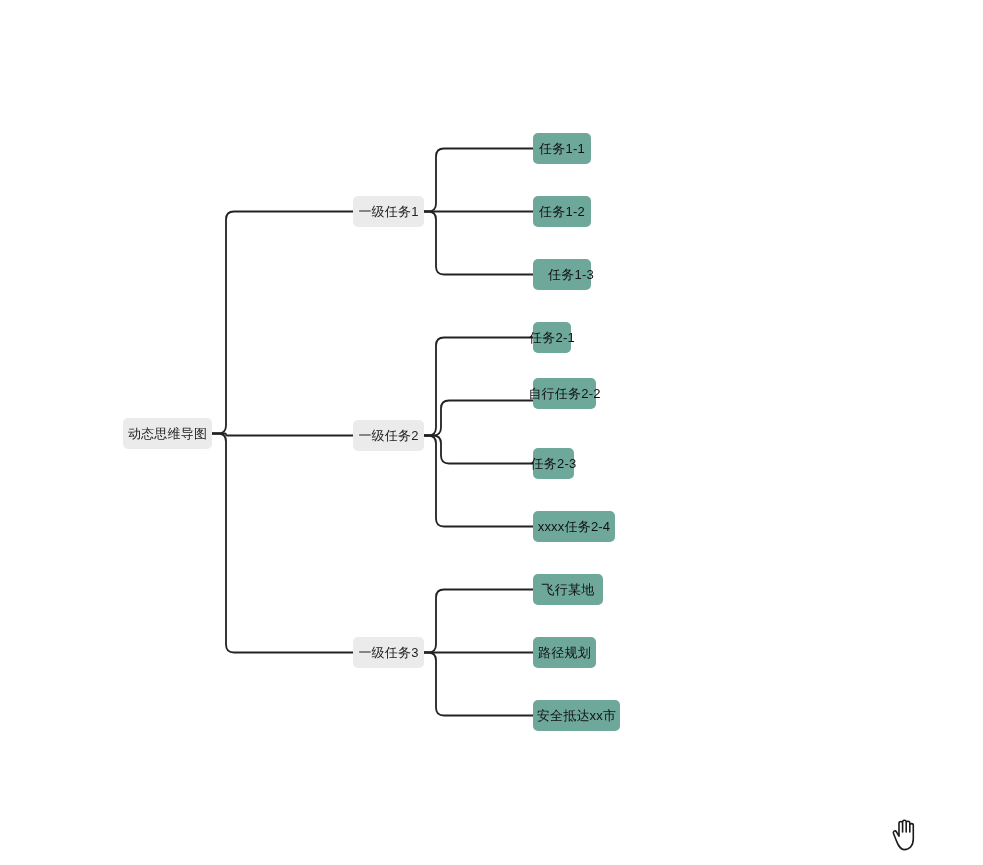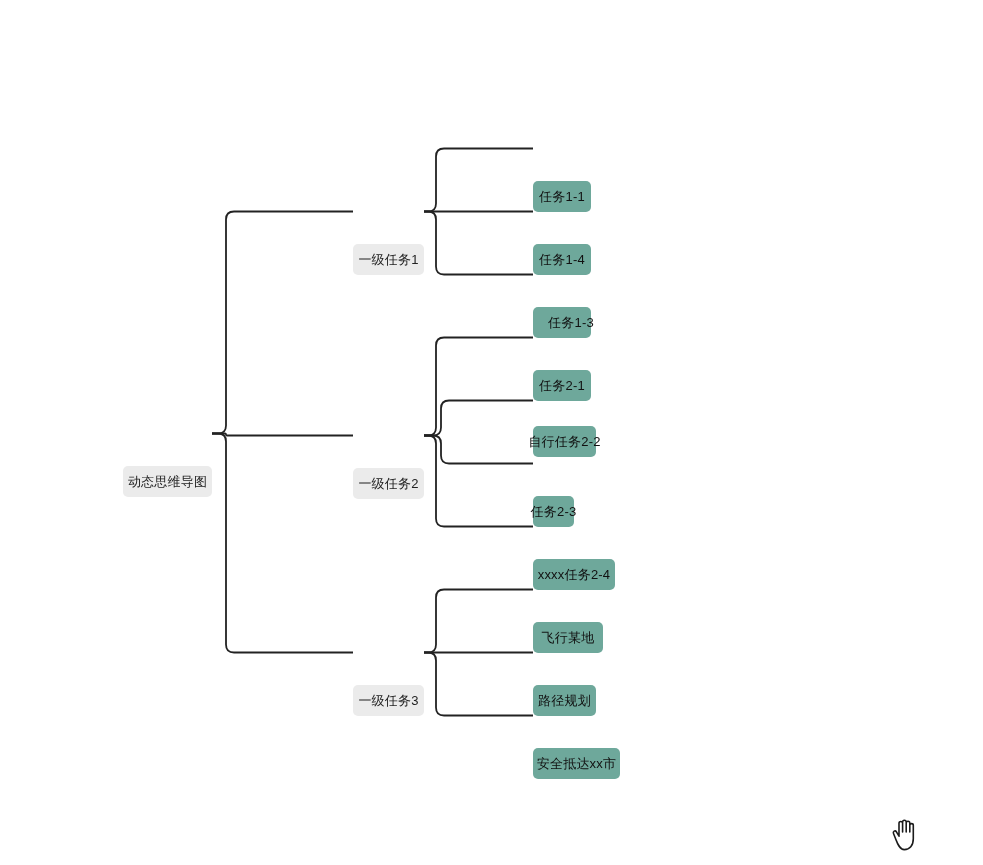--- a/index.html
+++ b/index.html
@@ -38,21 +38,20 @@
     display: flex;
     align-items: center;
     justify-content: center;
     border-radius: 5px;
     font-size: 13px;
     line-height: 1;
     color: #1a1a1a;
     white-space: nowrap;
     letter-spacing: 0.2px;
     user-select: none;
-    margin-top: 48px;
   }
 
   .node.root {
     background: #ebebeb;
     color: #222222;
   }
 
   .node.level1 {
     background: #ebebeb;
     color: #222222;
@@ -93,29 +92,29 @@
       <div class="node root" style="left: 123px; top: 418px; width: 89px; height: 31px;">
         <span>动态思维导图</span>
       </div>
       <div class="node level1" style="left: 353px; top: 196px; width: 71px; height: 31px;">
         <span>一级任务1</span>
       </div>
       <div class="node leaf" style="left: 533px; top: 133px; width: 58px; height: 31px;">
         <span>任务1-1</span>
       </div>
       <div class="node leaf" style="left: 533px; top: 196px; width: 58px; height: 31px;">
-        <span>任务1-4</span>
+        <span>任务1-2</span>
       </div>
       <div class="node leaf" style="left: 533px; top: 259px; width: 58px; height: 31px; padding-left: 18px;">
         <span>任务1-3</span>
       </div>
       <div class="node level1" style="left: 353px; top: 420px; width: 71px; height: 31px;">
         <span>一级任务2</span>
       </div>
-      <div class="node leaf" style="left: 533px; top: 322px; width: 58px; height: 31px;">
+      <div class="node leaf" style="left: 533px; top: 322px; width: 38px; height: 31px;">
         <span>任务2-1</span>
       </div>
       <div class="node leaf" style="left: 533px; top: 378px; width: 63px; height: 31px;">
         <span>自行任务2-2</span>
       </div>
       <div class="node leaf" style="left: 533px; top: 448px; width: 41px; height: 31px;">
         <span>任务2-3</span>
       </div>
       <div class="node leaf" style="left: 533px; top: 511px; width: 82px; height: 31px;">
         <span>xxxx任务2-4</span>

